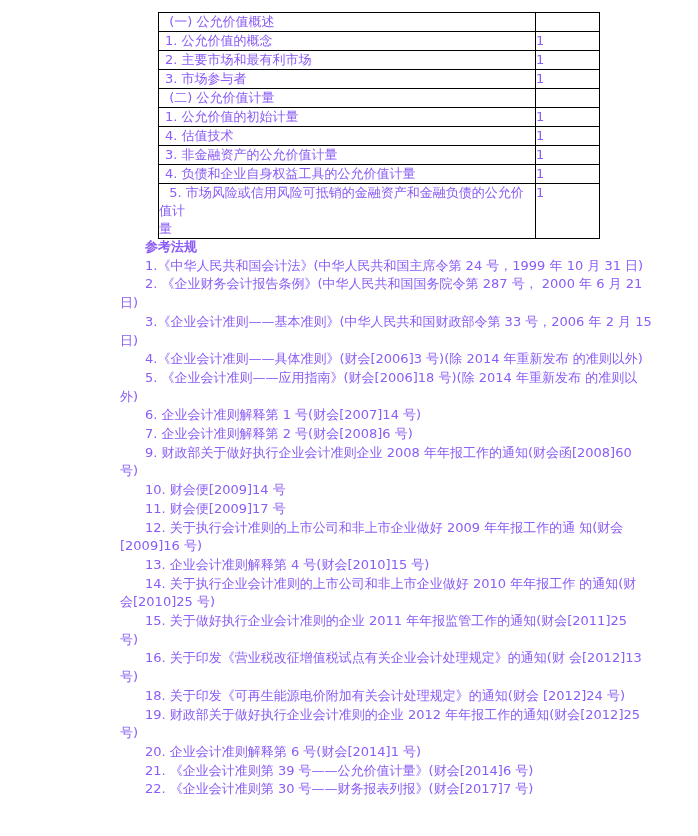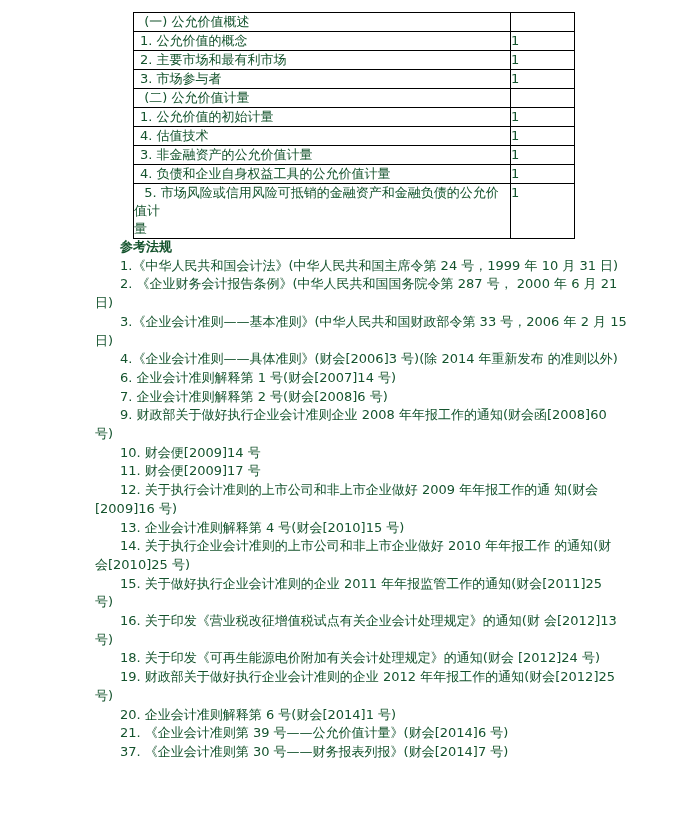--- a/index.html
+++ b/index.html
@@ -1,23 +1,24 @@
 <!DOCTYPE html>
 <html><head>
 <meta charset="utf-8">
 <style>
   html, body { margin: 0; padding: 0; background: #ffffff; }
   .page {
     position: relative;
     width: 626px;
     height: 836px;
     background: #ffffff;
-    color: #14532d;
+    color: #8b5cf6;
     font-family: "DejaVu Sans", "Liberation Sans", sans-serif;
     overflow: hidden;
+    margin-left: 25px;
   }
 
   
   table.outline {
     position: absolute;
     left: 133px;
     top: 12px;
     width: 441px;
     border-collapse: collapse;
     table-layout: fixed;
@@ -104,36 +105,38 @@
   </table>
 
   <div class="refs">
     <p class="refs-heading">参考法规</p>
     <p>1.《中华人民共和国会计法》(中华人民共和国主席令第 24 号，1999 年 10 月 31 日)</p>
     <p>2. 《企业财务会计报告条例》(中华人民共和国国务院令第 287 号， 2000 年 6 月 21
 日)</p>
     <p>3.《企业会计准则——基本准则》(中华人民共和国财政部令第 33 号，2006 年 2 月 15
 日)</p>
     <p>4.《企业会计准则——具体准则》(财会[2006]3 号)(除 2014 年重新发布 的准则以外)</p>
+    <p>5. 《企业会计准则——应用指南》(财会[2006]18 号)(除 2014 年重新发布 的准则以
+外)</p>
     <p>6. 企业会计准则解释第 1 号(财会[2007]14 号)</p>
     <p>7. 企业会计准则解释第 2 号(财会[2008]6 号)</p>
     <p>9. 财政部关于做好执行企业会计准则企业 2008 年年报工作的通知(财会函[2008]60
 号)</p>
     <p>10. 财会便[2009]14 号</p>
     <p>11. 财会便[2009]17 号</p>
     <p>12. 关于执行会计准则的上市公司和非上市企业做好 2009 年年报工作的通 知(财会
 [2009]16 号)</p>
     <p>13. 企业会计准则解释第 4 号(财会[2010]15 号)</p>
     <p>14. 关于执行企业会计准则的上市公司和非上市企业做好 2010 年年报工作 的通知(财
 会[2010]25 号)</p>
     <p>15. 关于做好执行企业会计准则的企业 2011 年年报监管工作的通知(财会[2011]25
 号)</p>
     <p>16. 关于印发《营业税改征增值税试点有关企业会计处理规定》的通知(财 会[2012]13
 号)</p>
     <p>18. 关于印发《可再生能源电价附加有关会计处理规定》的通知(财会 [2012]24 号)</p>
     <p>19. 财政部关于做好执行企业会计准则的企业 2012 年年报工作的通知(财会[2012]25
 号)</p>
     <p>20. 企业会计准则解释第 6 号(财会[2014]1 号)</p>
     <p>21. 《企业会计准则第 39 号——公允价值计量》(财会[2014]6 号)</p>
-    <p>37. 《企业会计准则第 30 号——财务报表列报》(财会[2014]7 号)</p>
+    <p>22. 《企业会计准则第 30 号——财务报表列报》(财会[2017]7 号)</p>
   </div>
 
 </div>
 
 </body></html>

